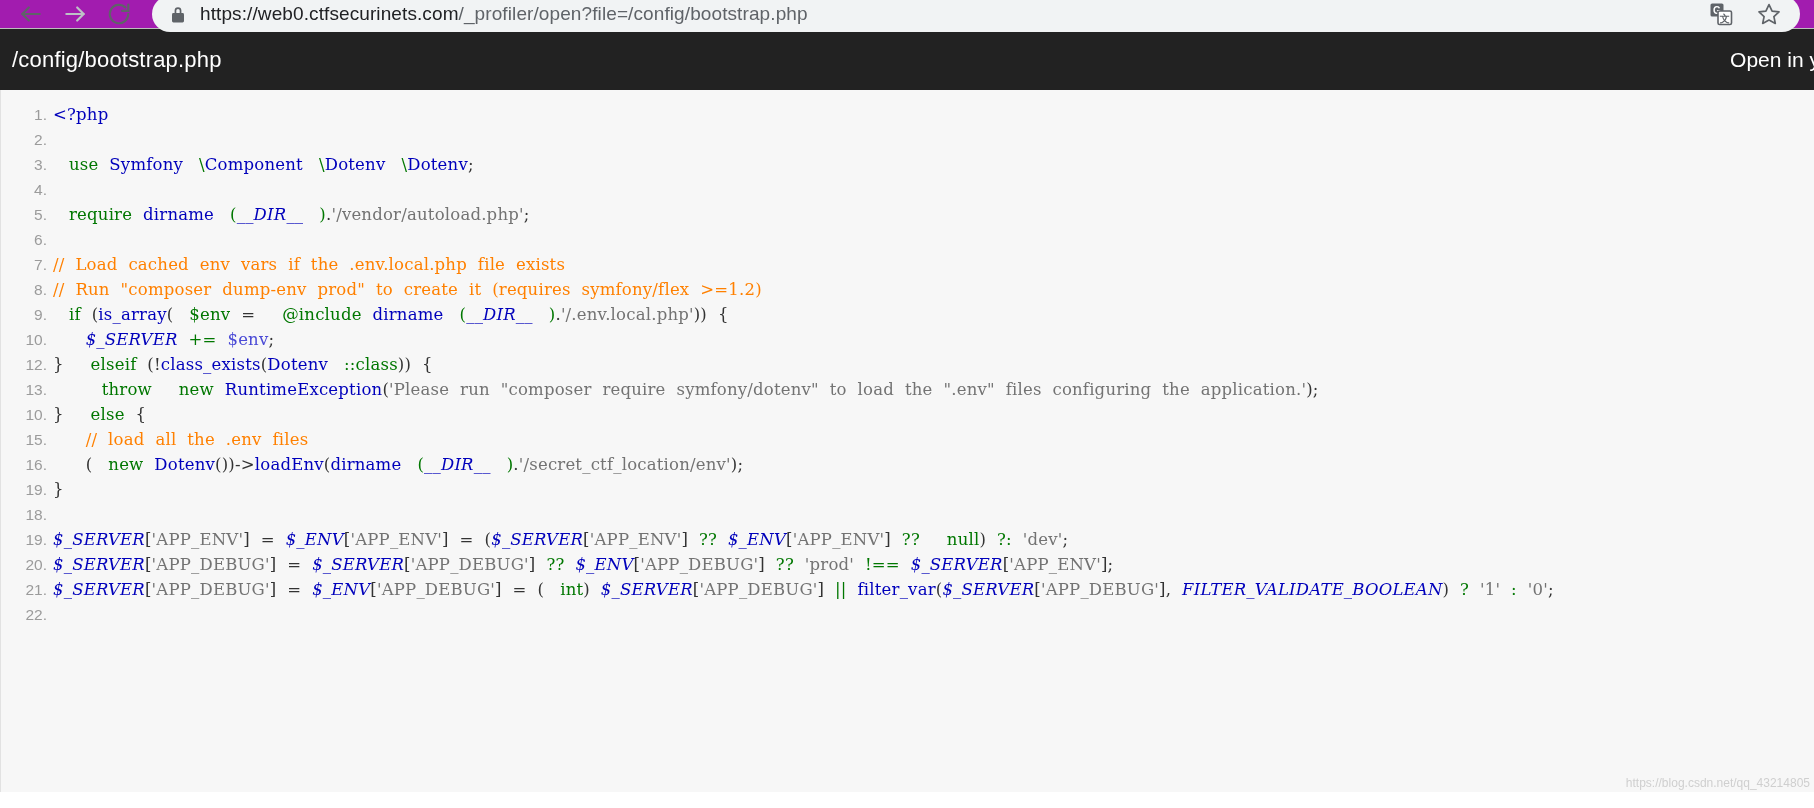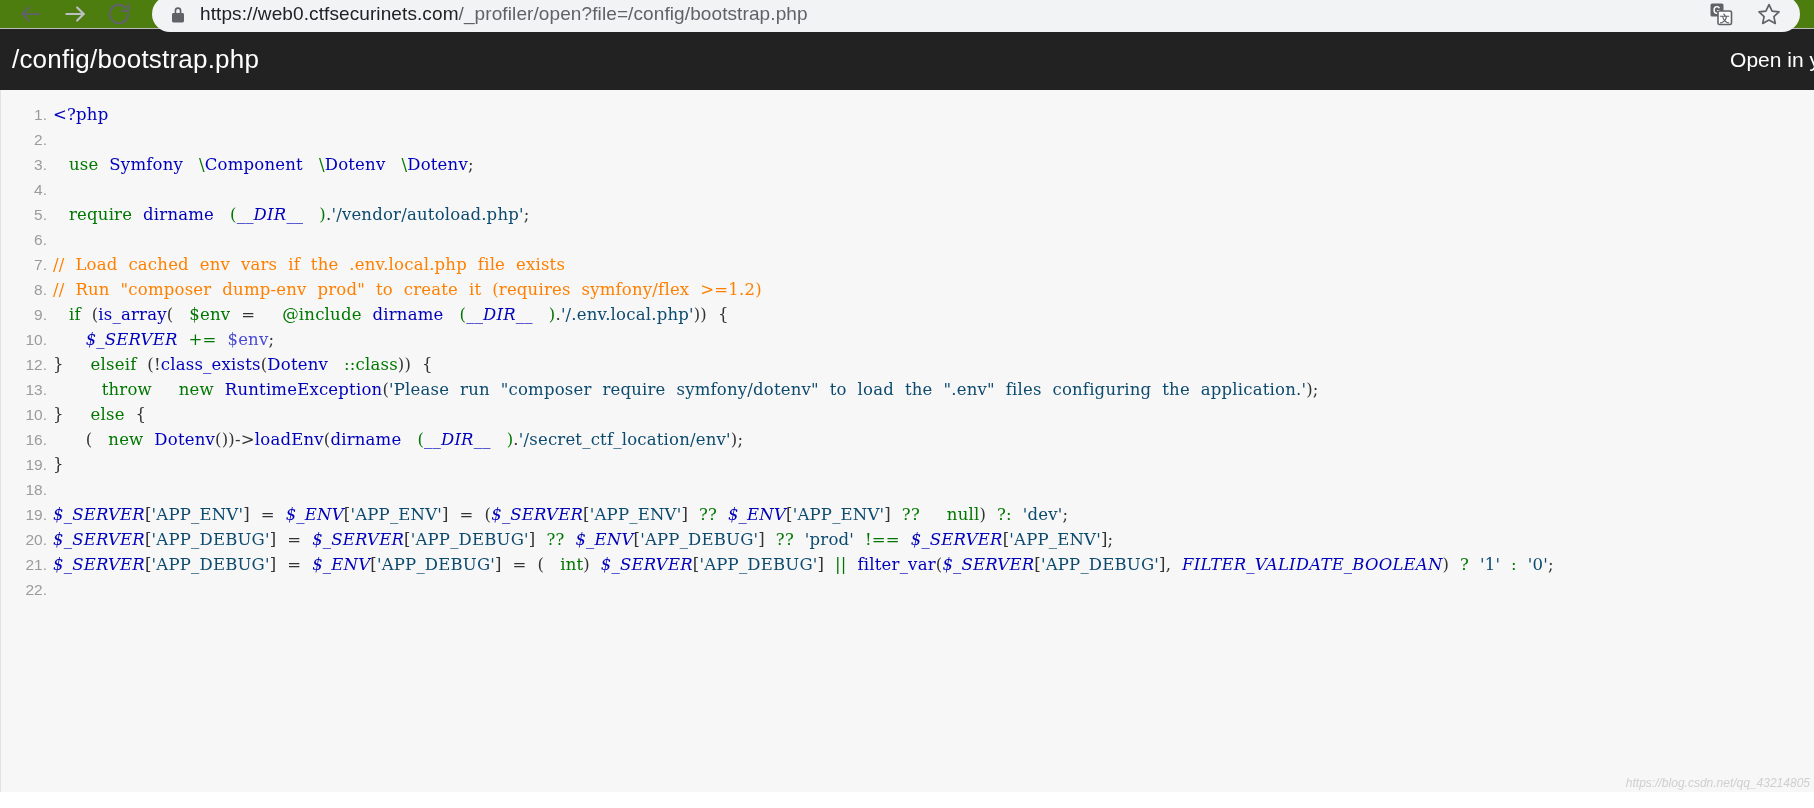--- a/index.html
+++ b/index.html
@@ -7,21 +7,21 @@
     width:1814px; height:808px;
     background:#ffffff;
     font-family:"Liberation Sans", sans-serif;
     overflow:hidden;
   }
 
   
   .browser-bar{
     position:relative;
     height:28px;
-    background:#4d7c0f;
+    background:#a21caf;
     display:flex;
     align-items:center;
     padding:0 14px;
     box-sizing:border-box;
   }
   .nav-btn{
     width:34px;height:34px;
     display:flex;align-items:center;justify-content:center;
     flex:0 0 auto;
     margin-right:10px;
@@ -60,21 +60,21 @@
     background:#222222;
     display:flex;
     align-items:center;
     justify-content:space-between;
     padding:0 0 0 12px;
     box-sizing:border-box;
     border-top:1px solid #bdbdbd;
   }
   .file-title{
     color:#ffffff;
-    font-size:26px;
+    font-size:22px;
     font-weight:400;
     letter-spacing:.2px;
     white-space:nowrap;
   }
   .open-in{
     color:#ffffff;
     font-size:21px;
     white-space:nowrap;
     padding-right:0;
     margin-right:-6px;
@@ -118,35 +118,34 @@
     flex:1 1 auto;
     font-family:"DejaVu Serif", "Liberation Serif", serif;
     color:#333333;
     letter-spacing:.2px;
   }
   
   .t-kw   { color:#007700;margin-left:16px; }
   .t-fn   { color:#0000bb; }
   .t-var  { color:#0000bb;font-style:italic; }
   .t-var2 { color:#4a4ad6; }
-  .t-str  { color:#0c4a6e; }
+  .t-str  { color:#737373; }
   .t-cmt  { color:#ff8000; }
   .t-def  { color:#333333; }
   .t-op   { color:#007700; }
   .t-punct{ color:#333333; }
 
   .watermark{
     position:absolute;
     right:4px;
     bottom:2px;
     font-size:12px;
     color:#cfcfcf;
     font-family:"Liberation Sans", sans-serif;
     white-space:nowrap;
-    font-style:italic;
   }
 </style>
 </head>
 <body>
 
 <div class="browser-bar">
 
   <div class="nav-btn">
     <span>
       <svg width="26" height="26" viewBox="0 0 24 24" fill="none" stroke="#5f6368" stroke-width="2" stroke-linecap="round" stroke-linejoin="round">
@@ -213,20 +212,21 @@
       <li class="code-line"><span class="lnum">4.</span><span class="lcode"></span></li>
       <li class="code-line"><span class="lnum">5.</span><span class="lcode"><span class="t-kw">require</span><span class="t-def">  </span><span class="t-fn">dirname</span><span class="t-kw">(</span><span class="t-var">__DIR__</span><span class="t-kw">)</span><span class="t-punct">.</span><span class="t-str">'/vendor/autoload.php'</span><span class="t-punct">;</span></span></li>
       <li class="code-line"><span class="lnum">6.</span><span class="lcode"></span></li>
       <li class="code-line"><span class="lnum">7.</span><span class="lcode"><span class="t-cmt">// </span><span class="t-cmt"> Load  cached  env  vars  if  the  .env.local.php  file  exists</span></span></li>
       <li class="code-line"><span class="lnum">8.</span><span class="lcode"><span class="t-cmt">// </span><span class="t-cmt"> Run  "composer  dump-env  prod"  to  create  it  (requires  symfony/flex  &gt;=1.2)</span></span></li>
       <li class="code-line"><span class="lnum">9.</span><span class="lcode"><span class="t-kw">if</span><span class="t-punct">  (</span><span class="t-fn">is_array</span><span class="t-punct">(</span><span class="t-kw">$env</span><span class="t-def">  =  </span><span class="t-kw">@include</span><span class="t-def">  </span><span class="t-fn">dirname</span><span class="t-kw">(</span><span class="t-var">__DIR__</span><span class="t-kw">)</span><span class="t-punct">.</span><span class="t-str">'/.env.local.php'</span><span class="t-punct">))  {</span></span></li>
       <li class="code-line"><span class="lnum">10.</span><span class="lcode"><span class="t-def">      </span><span class="t-var">$_SERVER</span><span class="t-def">  </span><span class="t-op">+=</span><span class="t-def">  </span><span class="t-var2">$env</span><span class="t-punct">;</span></span></li>
       <li class="code-line"><span class="lnum">12.</span><span class="lcode"><span class="t-punct">}</span><span class="t-def">  </span><span class="t-kw">elseif</span><span class="t-punct">  (!</span><span class="t-fn">class_exists</span><span class="t-punct">(</span><span class="t-fn">Dotenv</span><span class="t-kw">::class</span><span class="t-punct">))  {</span></span></li>
       <li class="code-line"><span class="lnum">13.</span><span class="lcode"><span class="t-def">      </span><span class="t-kw">throw</span><span class="t-def">  </span><span class="t-kw">new</span><span class="t-def">  </span><span class="t-fn">RuntimeException</span><span class="t-punct">(</span><span class="t-str">'Please  run  "composer  require  symfony/dotenv"  to  load  the  ".env"  files  configuring  the  application.'</span><span class="t-punct">);</span></span></li>
       <li class="code-line"><span class="lnum">10.</span><span class="lcode"><span class="t-punct">}</span><span class="t-def">  </span><span class="t-kw">else</span><span class="t-punct">  {</span></span></li>
+      <li class="code-line"><span class="lnum">15.</span><span class="lcode"><span class="t-def">      </span><span class="t-cmt">//  load  all  the  .env  files</span></span></li>
       <li class="code-line"><span class="lnum">16.</span><span class="lcode"><span class="t-punct">      (</span><span class="t-kw">new</span><span class="t-def">  </span><span class="t-fn">Dotenv</span><span class="t-punct">())-&gt;</span><span class="t-fn">loadEnv</span><span class="t-punct">(</span><span class="t-fn">dirname</span><span class="t-kw">(</span><span class="t-var">__DIR__</span><span class="t-kw">)</span><span class="t-punct">.</span><span class="t-str">'/secret_ctf_location/env'</span><span class="t-punct">);</span></span></li>
       <li class="code-line"><span class="lnum">19.</span><span class="lcode"><span class="t-punct">}</span></span></li>
       <li class="code-line"><span class="lnum">18.</span><span class="lcode"></span></li>
       <li class="code-line"><span class="lnum">19.</span><span class="lcode"><span class="t-var">$_SERVER</span><span class="t-punct">[</span><span class="t-str">'APP_ENV'</span><span class="t-punct">]</span><span class="t-def">  =  </span><span class="t-var">$_ENV</span><span class="t-punct">[</span><span class="t-str">'APP_ENV'</span><span class="t-punct">]</span><span class="t-def">  =  (</span><span class="t-var">$_SERVER</span><span class="t-punct">[</span><span class="t-str">'APP_ENV'</span><span class="t-punct">]</span><span class="t-op">  ??  </span><span class="t-var">$_ENV</span><span class="t-punct">[</span><span class="t-str">'APP_ENV'</span><span class="t-punct">]</span><span class="t-op">  ??  </span><span class="t-kw">null</span><span class="t-punct">)</span><span class="t-op">  ?:  </span><span class="t-str">'dev'</span><span class="t-punct">;</span></span></li>
       <li class="code-line"><span class="lnum">20.</span><span class="lcode"><span class="t-var">$_SERVER</span><span class="t-punct">[</span><span class="t-str">'APP_DEBUG'</span><span class="t-punct">]</span><span class="t-def">  =  </span><span class="t-var">$_SERVER</span><span class="t-punct">[</span><span class="t-str">'APP_DEBUG'</span><span class="t-punct">]</span><span class="t-op">  ??  </span><span class="t-var">$_ENV</span><span class="t-punct">[</span><span class="t-str">'APP_DEBUG'</span><span class="t-punct">]</span><span class="t-op">  ??  </span><span class="t-str">'prod'</span><span class="t-op">  !==  </span><span class="t-var">$_SERVER</span><span class="t-punct">[</span><span class="t-str">'APP_ENV'</span><span class="t-punct">];</span></span></li>
       <li class="code-line"><span class="lnum">21.</span><span class="lcode"><span class="t-var">$_SERVER</span><span class="t-punct">[</span><span class="t-str">'APP_DEBUG'</span><span class="t-punct">]</span><span class="t-def">  =  </span><span class="t-var">$_ENV</span><span class="t-punct">[</span><span class="t-str">'APP_DEBUG'</span><span class="t-punct">]</span><span class="t-def">  =  (</span><span class="t-kw">int</span><span class="t-def">)  </span><span class="t-var">$_SERVER</span><span class="t-punct">[</span><span class="t-str">'APP_DEBUG'</span><span class="t-punct">]</span><span class="t-op">  ||  </span><span class="t-fn">filter_var</span><span class="t-punct">(</span><span class="t-var">$_SERVER</span><span class="t-punct">[</span><span class="t-str">'APP_DEBUG'</span><span class="t-punct">],</span><span class="t-def">  </span><span class="t-var">FILTER_VALIDATE_BOOLEAN</span><span class="t-punct">)</span><span class="t-op">  ?  </span><span class="t-str">'1'</span><span class="t-op">  :  </span><span class="t-str">'0'</span><span class="t-punct">;</span></span></li>
       <li class="code-line"><span class="lnum">22.</span><span class="lcode"></span></li>
     </ol>
   <div class="watermark">https://blog.csdn.net/qq_43214805</div>
 </div>

